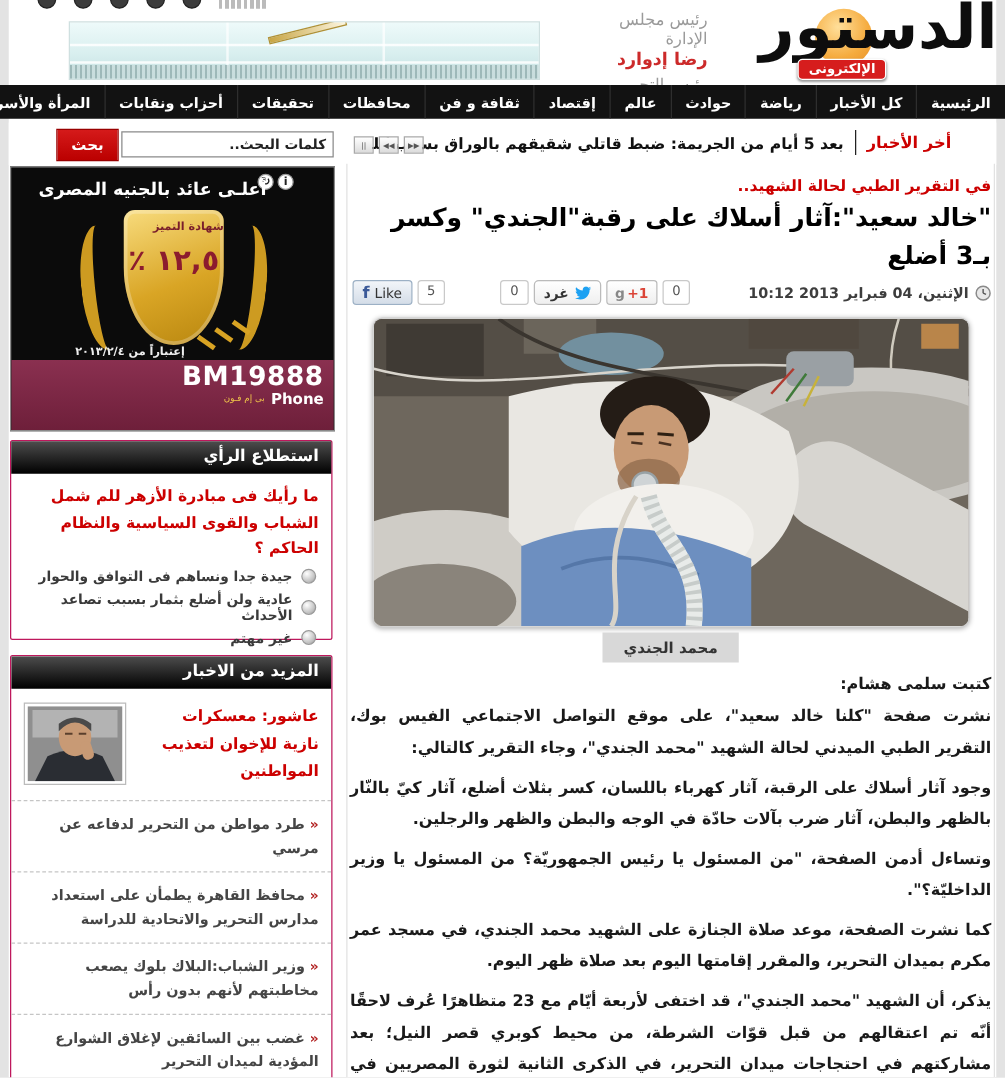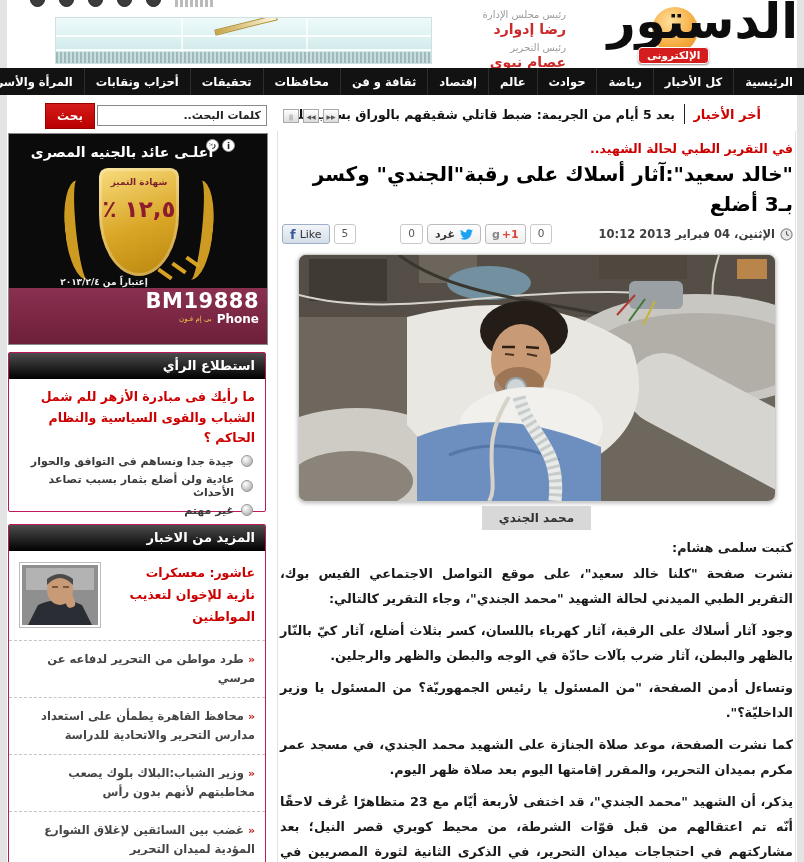--- a/index.html
+++ b/index.html
@@ -16,21 +16,21 @@
   .banner-ad { position:absolute; left:55px; top:17px; width:377px; height:47px;
     background:linear-gradient(180deg,#eefafa 0%,#d9efef 55%,#c3e0e1 100%); border:1px solid #cfe0e0; overflow:hidden; }
   .banner-line { position:absolute; left:0; width:100%; height:2px; background:rgba(255,255,255,.85); }
   .banner-vline { position:absolute; top:0; width:2px; height:100%; background:rgba(255,255,255,.7); }
   .banner-dots { position:absolute; left:0; bottom:0; width:100%; height:11px; opacity:.8;
     background:repeating-linear-gradient(90deg,#93aeae 0 2px,#c9dcdc 2px 4px); }
   .banner-pen { position:absolute; left:158px; top:4px; width:64px; height:6px; transform:rotate(-14deg);
     background:linear-gradient(90deg,#c8a544,#fdf6e0); border:1px solid #b09035; }
 
   .staff { position:absolute; left:462px; top:9px; width:104px; text-align:right; direction:rtl; }
-  .staff-label { color:#9a9a9a; font-size:10px; }
+  .staff-label { color:#9a9a9a; font-size:13px; }
   .staff-name { color:#cc2a2a; font-size:14px; font-weight:bold; margin:1px 0 5px; }
 
   .logo { position:absolute; left:572px; top:0; width:228px; height:66px; }
   .logo-sun { position:absolute; left:80px; top:7px; width:46px; height:46px; border-radius:50%;
     background:radial-gradient(circle at 40% 32%, #ffdf9a, #f5ab3e 58%, #e78f26); }
   .logo-text { position:absolute; right:2px; top:-7px; font-size:49px; font-weight:bold; color:#0d0d0d; direction:rtl; letter-spacing:-2px; }
   .logo-badge { position:absolute; left:66px; top:47px; background:#d61d1d; color:#fff; font-size:10.5px; font-weight:bold;
     padding:1px 8px 2px; border-radius:4px; border:1px solid #fff; box-shadow:0 1px 2px rgba(0,0,0,.4); direction:rtl; }
 
   
@@ -58,21 +58,21 @@
   .ad-icons { position:absolute; top:5px; left:197px; display:flex; gap:3px; direction:ltr; }
   .ad-icon { width:13px; height:13px; border-radius:50%; background:#fff; border:1px solid #999; color:#222;
     font-size:9px; line-height:12px; text-align:center; font-weight:bold; cursor:pointer; }
   .bm-shield-wrap { position:absolute; top:34px; left:56px; width:148px; height:118px; }
   .laurel { position:absolute; top:12px; width:34px; height:100px; border-left:11px solid #d8a323; border-radius:50%; opacity:.95; }
   .laurel.left { left:0; transform:rotate(-6deg); }
   .laurel.right { right:0; border-left:none; border-right:11px solid #d8a323; transform:rotate(6deg); }
   .bm-shield { position:absolute; left:34px; top:0; width:80px; height:108px;
     background:linear-gradient(160deg,#f8dc7e,#d9a525 55%,#b8860f);
     border-radius:10px 10px 45px 45px / 10px 10px 70px 70px; box-shadow:inset 0 0 0 3px rgba(255,255,255,.25); }
-  .bm-ribbon { position:absolute; top:9px; width:100%; text-align:center; color:#7a1f2b; font-size:9px; font-weight:bold; direction:rtl; }
+  .bm-ribbon { position:absolute; top:9px; width:100%; text-align:right; color:#7a1f2b; font-size:9px; font-weight:bold; direction:rtl; }
   .bm-rate { position:absolute; top:28px; width:100%; text-align:center; color:#8c1c2e; font-size:23px; font-weight:bold; direction:rtl; }
   .bm-note { position:absolute; top:143px; left:30px; width:130px; color:#eee; font-size:9px; font-weight:bold; text-align:center; direction:rtl; }
   .bm-tassel { position:absolute; width:16px; height:4px; background:#d8a323; transform:rotate(35deg); }
   .bm-strip { position:absolute; left:0; bottom:0; width:258px; height:56px; background:linear-gradient(#8a3050,#6e1f3a); }
   .bm-brand { position:absolute; left:8px; top:5px; width:118px; }
   .bm-brand-row { display:flex; gap:5px; align-items:center; }
   .bm-emblem { width:26px; height:26px; border-radius:50%; background:radial-gradient(circle at 40% 35%,#f6d87a,#c99c24 75%);
     border:1px solid #e9c14f; flex:none; }
   .bm-name-ar { color:#f0c54a; font-size:14px; font-weight:bold; direction:rtl; line-height:1; }
   .bm-name-en { color:#fff; font-size:8.5px; font-weight:bold; letter-spacing:1.5px; }

